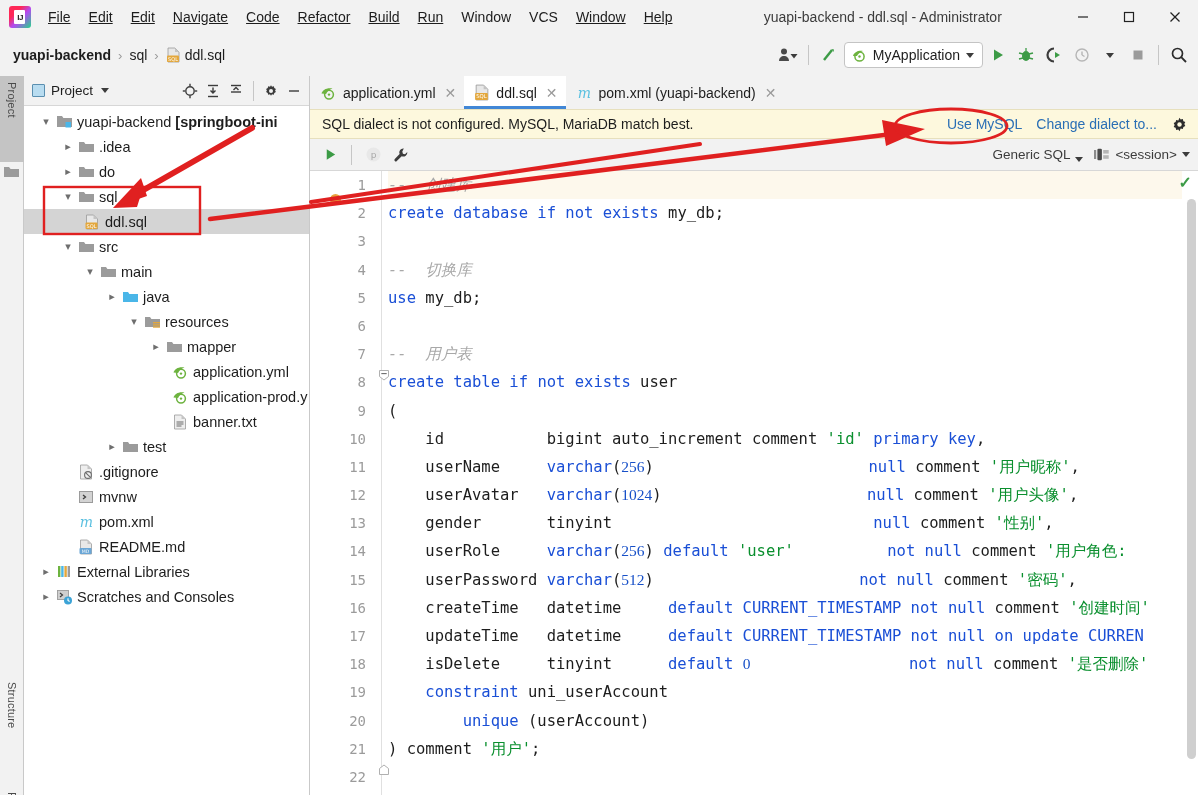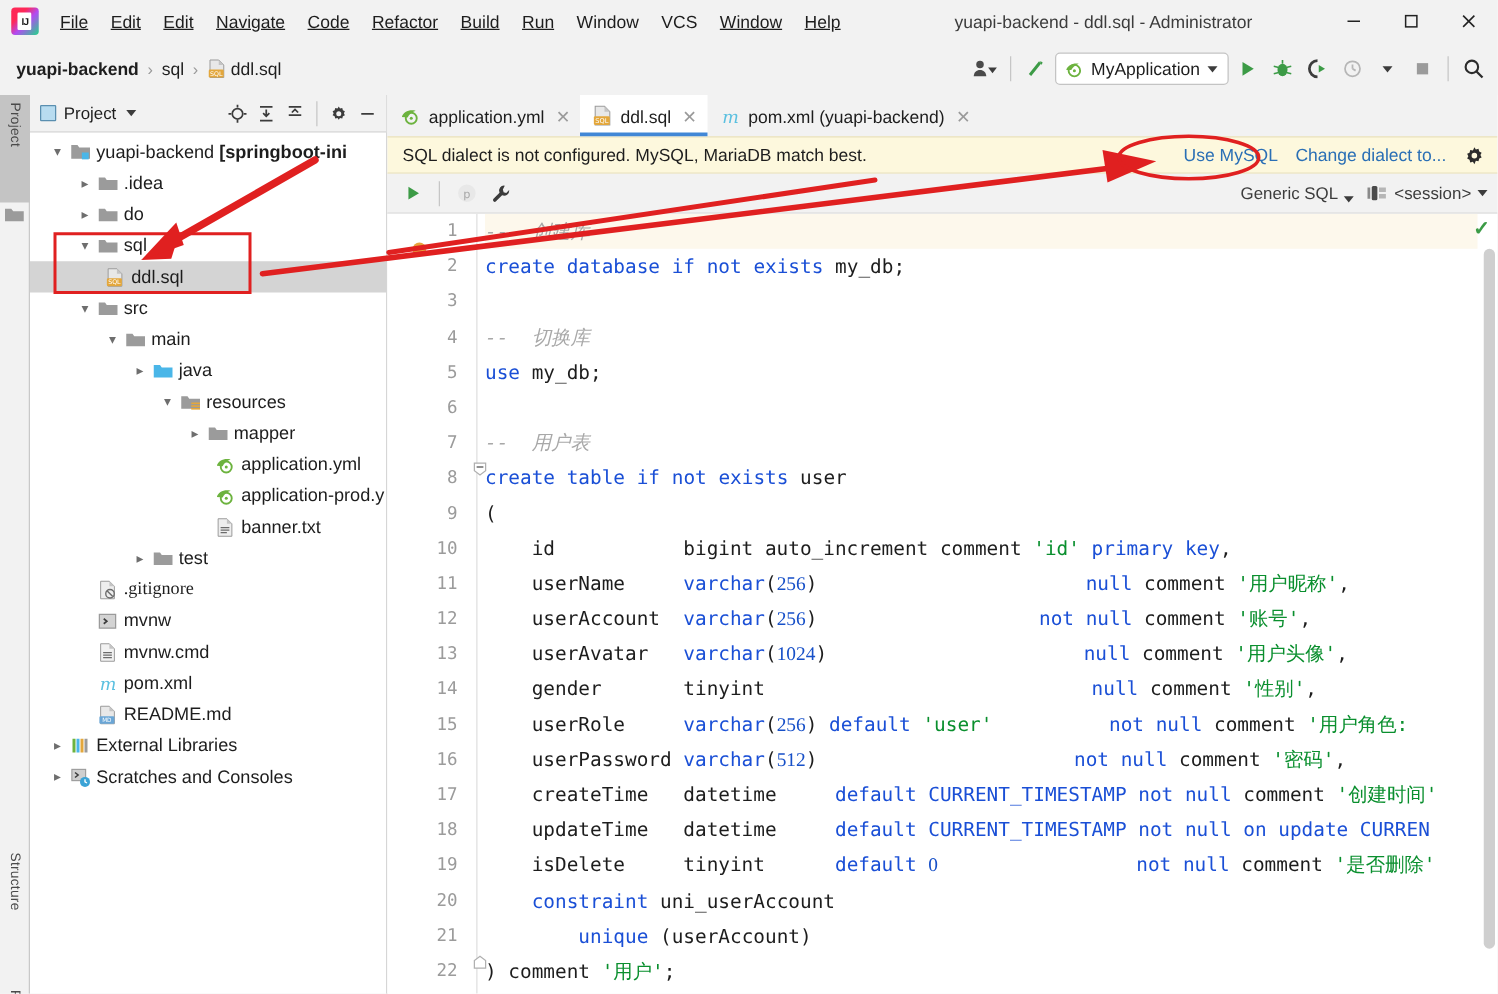--- a/index.html
+++ b/index.html
@@ -512,21 +512,21 @@
       <div class="row" style="padding-left:80px;">
         <span class="arrow">▸</span>
         <span class="ico">
           <svg class="i" width="17" height="14" viewBox="0 0 17 14">
               <path d="M1 2h5l1.4 2H16v8H1z" fill="#9b9b9b"></path>
             </svg>
         </span>
         <span class="lbl">test</span>
       </div>
 
-      <div class="row" style="padding-left:52px;font-family:Liberation Serif, serif;">
+      <div class="row" style="padding-left:52px;">
         <span class="ico">
           <svg class="i" width="16" height="16" viewBox="0 0 15 16">
             <path d="M2 1h7l4 4v10H2z" fill="#eee" stroke="#9b9b9b" stroke-width=".8"></path>
             <path d="M9 1l4 4H9z" fill="#c4c4c4"></path>
             <circle cx="9.5" cy="11" r="3.4" fill="#eee" stroke="#6b6b6b" stroke-width="1.1"></circle>
             <line x1="7.3" y1="8.8" x2="11.7" y2="13.2" stroke="#6b6b6b" stroke-width="1.1"></line>
           </svg>
         </span>
         <span class="lbl">.gitignore</span>
       </div>
@@ -534,32 +534,20 @@
       <div class="row" style="padding-left:52px;">
         <span class="ico">
           <svg class="i" width="16" height="14" viewBox="0 0 16 14">
             <rect x="1.5" y="1.5" width="13" height="11" fill="#d3d3d3" stroke="#9b9b9b" stroke-width="1"></rect>
             <path d="M5 5 L7.5 7 L5 9" stroke="#3c3c3c" stroke-width="1.3" fill="none"></path>
           </svg>
         </span>
         <span class="lbl">mvnw</span>
       </div>
 
-      <div class="row" style="padding-left:52px;">
-        <span class="ico">
-          <svg class="i" width="16" height="16" viewBox="0 0 15 16">
-            <path d="M2 1h7l4 4v10H2z" fill="#f2f2f2" stroke="#9b9b9b" stroke-width=".8"></path>
-            <path d="M9 1l4 4H9z" fill="#c4c4c4"></path>
-            <line x1="4" y1="8" x2="11" y2="8" stroke="#6b6b6b" stroke-width="1"></line>
-            <line x1="4" y1="10" x2="11" y2="10" stroke="#6b6b6b" stroke-width="1"></line>
-            <line x1="4" y1="12" x2="11" y2="12" stroke="#6b6b6b" stroke-width="1"></line>
-          </svg>
-        </span>
-        <span class="lbl">mvnw.cmd</span>
-      </div>
 
       <div class="row" style="padding-left:52px;">
         <span class="ico">
           <svg class="i" width="17" height="16" viewBox="0 0 17 16">
               <text x="8.5" y="13" font-size="14" fill="#5bc0e0" text-anchor="middle" font-family="DejaVu Serif" font-style="italic">m</text>
             </svg>
         </span>
         <span class="lbl">pom.xml</span>
       </div>
 
@@ -730,21 +718,20 @@
         <div class="cl"><span class="kw">create</span> <span class="kw">database</span> <span class="kw">if</span> <span class="kw">not</span> <span class="kw">exists</span> <span class="pl">my_db;</span></div>
         <div class="cl"> </div>
         <div class="cl"><span class="cmt">--  切换库</span></div>
         <div class="cl"><span class="kw">use</span> <span class="pl">my_db;</span></div>
         <div class="cl"> </div>
         <div class="cl"><span class="cmt">--  用户表</span></div>
         <div class="cl"><span class="kw">create</span> <span class="kw">table</span> <span class="kw">if</span> <span class="kw">not</span> <span class="kw">exists</span> <span class="pl">user</span></div>
         <div class="cl"><span class="pl">(</span></div>
         <div class="cl"><span class="pl">    id           bigint auto_increment comment </span><span class="str">'id'</span><span class="pl"> </span><span class="kw">primary key</span><span class="pl">,</span></div>
         <div class="cl"><span class="pl">    userName     </span><span class="kw">varchar</span><span class="pl">(</span><span class="num">256</span><span class="pl">)                       </span><span class="kw">null</span><span class="pl"> comment </span><span class="str">'用户昵称'</span><span class="pl">,</span></div>
-        <div class="cl"><span class="pl">    userAccount  </span><span class="kw">varchar</span><span class="pl">(</span><span class="num">256</span><span class="pl">)                   </span><span class="kw">not null</span><span class="pl"> comment </span><span class="str">'账号'</span><span class="pl">,</span></div>
         <div class="cl"><span class="pl">    userAvatar   </span><span class="kw">varchar</span><span class="pl">(</span><span class="num">1024</span><span class="pl">)                      </span><span class="kw">null</span><span class="pl"> comment </span><span class="str">'用户头像'</span><span class="pl">,</span></div>
         <div class="cl"><span class="pl">    gender       tinyint                            </span><span class="kw">null</span><span class="pl"> comment </span><span class="str">'性别'</span><span class="pl">,</span></div>
         <div class="cl"><span class="pl">    userRole     </span><span class="kw">varchar</span><span class="pl">(</span><span class="num">256</span><span class="pl">) </span><span class="kw">default</span><span class="pl"> </span><span class="str">'user'</span><span class="pl">          </span><span class="kw">not null</span><span class="pl"> comment </span><span class="str">'用户角色:</span></div>
         <div class="cl"><span class="pl">    userPassword </span><span class="kw">varchar</span><span class="pl">(</span><span class="num">512</span><span class="pl">)                      </span><span class="kw">not null</span><span class="pl"> comment </span><span class="str">'密码'</span><span class="pl">,</span></div>
         <div class="cl"><span class="pl">    createTime   datetime     </span><span class="kw">default CURRENT_TIMESTAMP not null</span><span class="pl"> comment </span><span class="str">'创建时间'</span></div>
         <div class="cl"><span class="pl">    updateTime   datetime     </span><span class="kw">default CURRENT_TIMESTAMP not null on update CURREN</span></div>
         <div class="cl"><span class="pl">    isDelete     tinyint      </span><span class="kw">default</span><span class="pl"> </span><span class="num">0</span><span class="pl">                 </span><span class="kw">not null</span><span class="pl"> comment </span><span class="str">'是否删除'</span></div>
         <div class="cl"><span class="pl">    </span><span class="kw">constraint</span><span class="pl"> uni_userAccount</span></div>
         <div class="cl"><span class="pl">        </span><span class="kw">unique</span><span class="pl"> (userAccount)</span></div>
         <div class="cl"><span class="pl">) comment </span><span class="str">'用户'</span><span class="pl">;</span></div>

